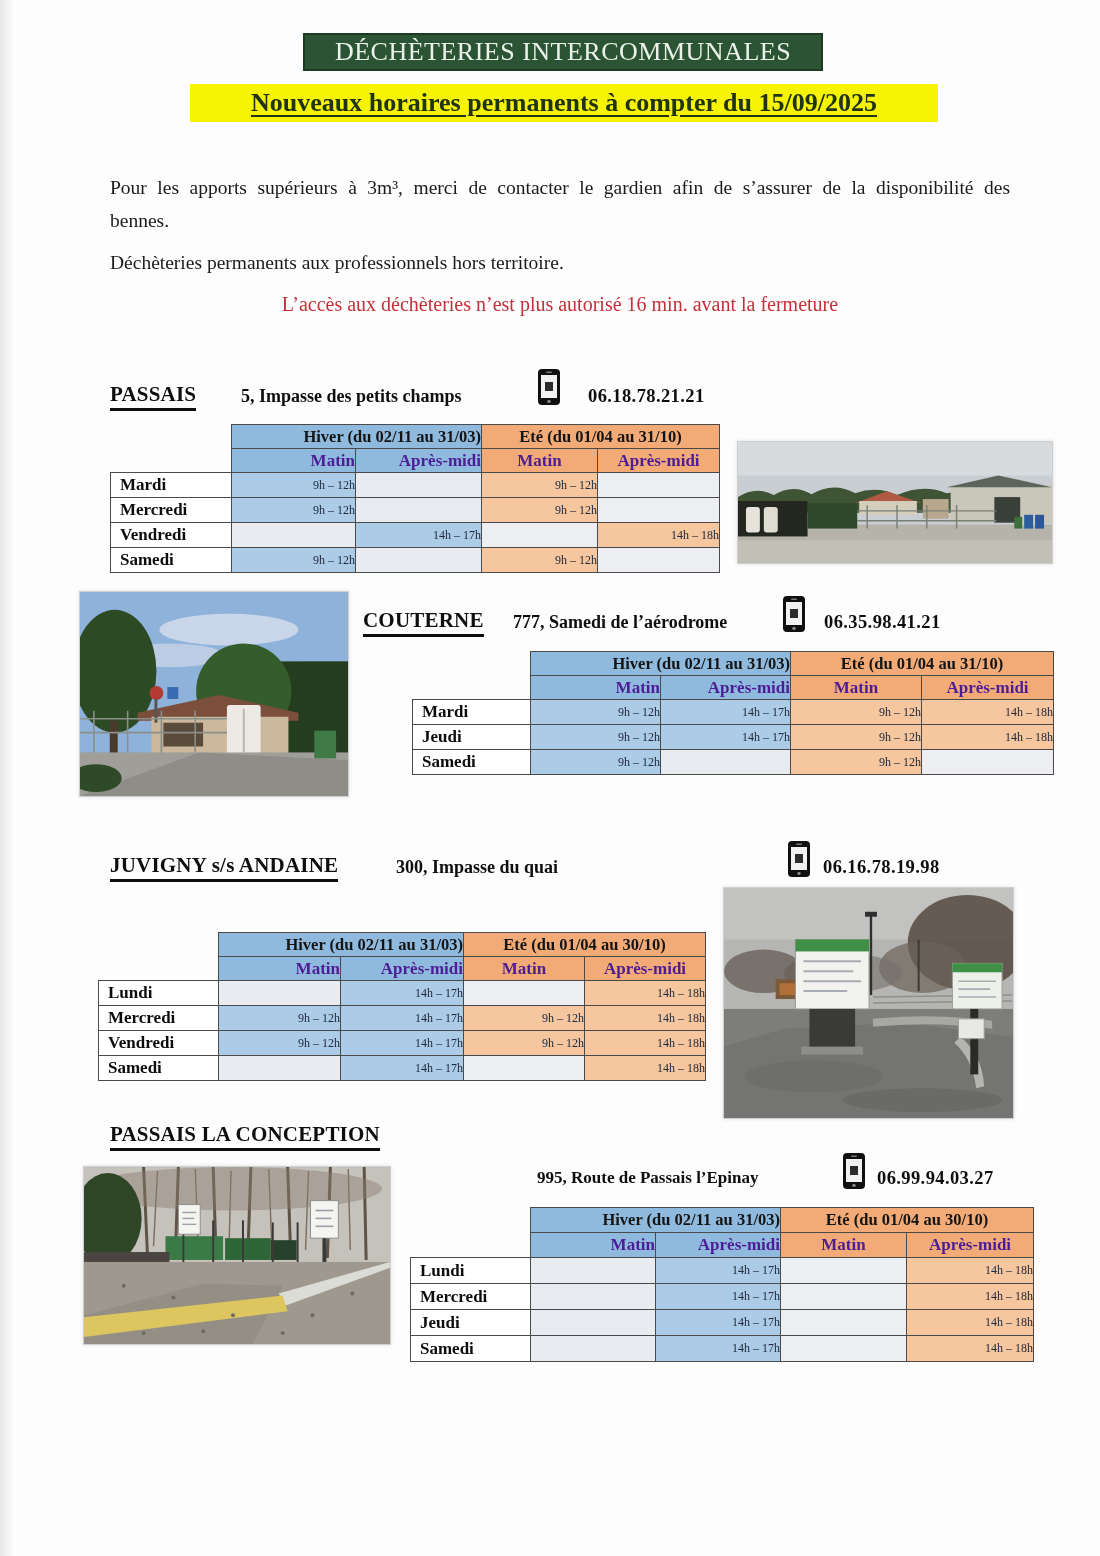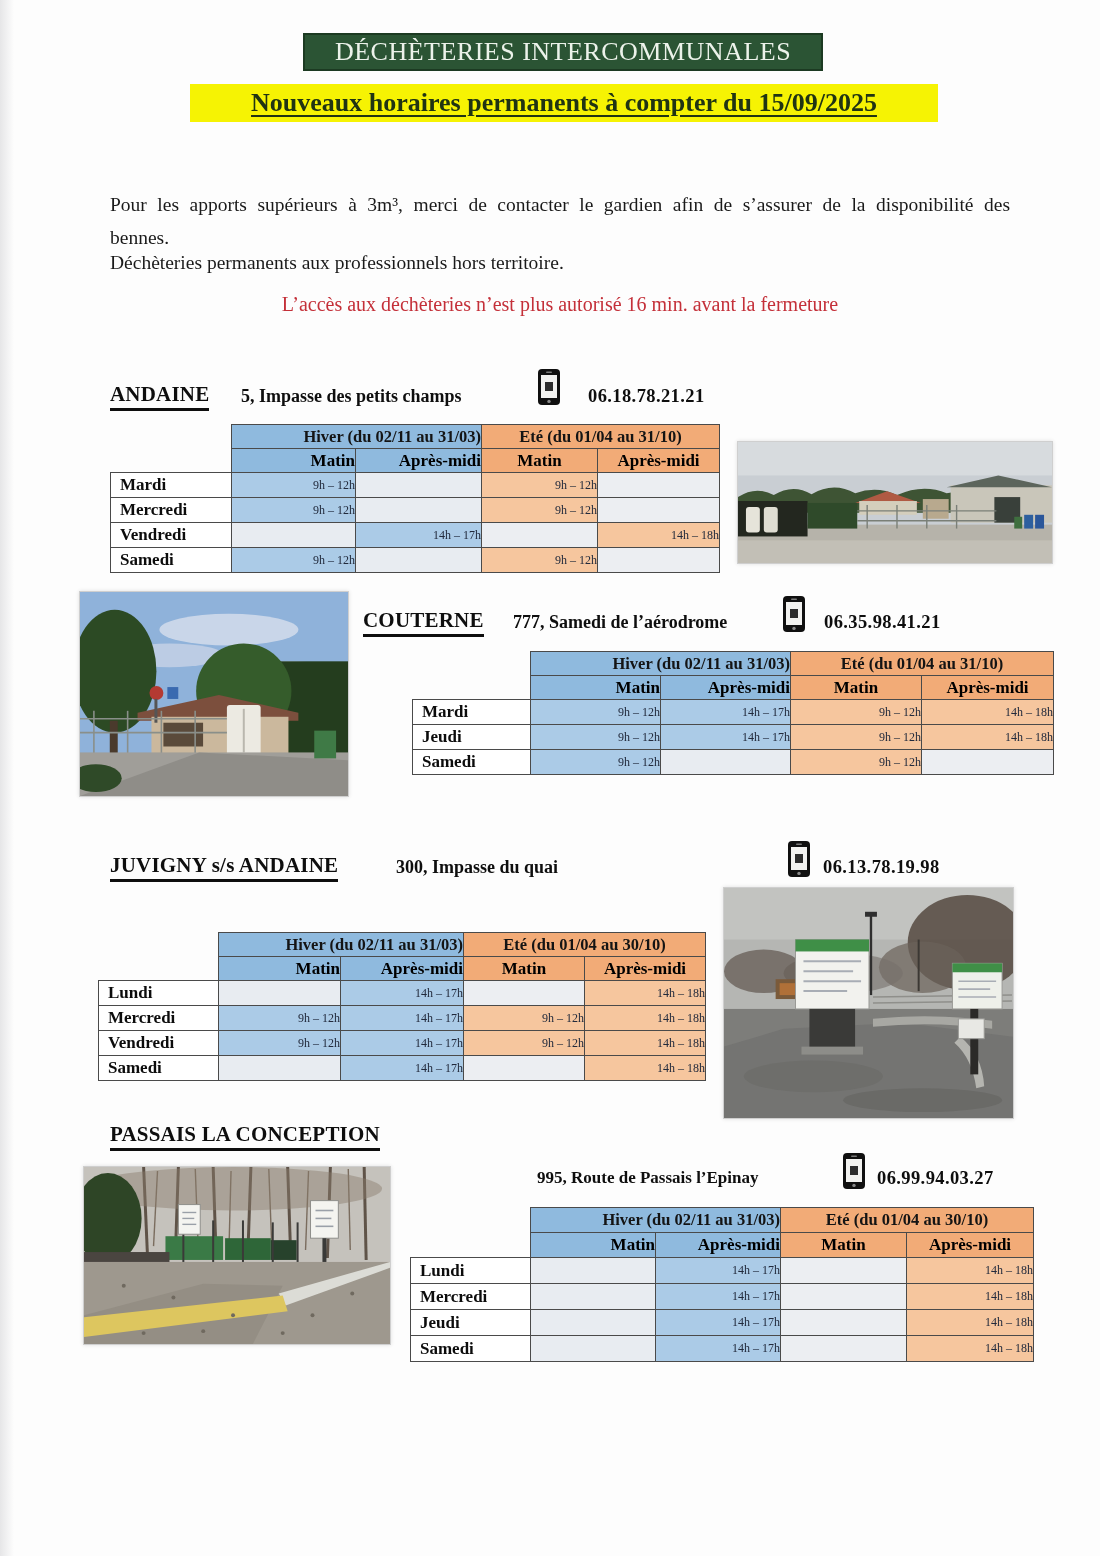--- a/index.html
+++ b/index.html
@@ -30,21 +30,21 @@
   .sec-addr.big{font-size:17px;margin-top:44px;}
   .sec-phone{position:absolute;font-weight:bold;font-size:18.5px;color:#0e0e0e;letter-spacing:.4px;}
   .phone-ico{position:absolute;width:24px;height:38px;}
 
   
   .tbl{position:absolute;}
   .sched{border-collapse:collapse;table-layout:fixed;}
   .sched th,.sched td{border:1px solid #4a4a4a;padding:0;overflow:hidden;white-space:nowrap;}
   .sched .corner{border:none;background:transparent;}
   .sched th.season{font-size:16.5px;font-weight:bold;color:#141414;text-align:center;}
-  .sched th.sub{font-size:17px;font-weight:bold;color:#000000;text-align:center;}
+  .sched th.sub{font-size:17px;font-weight:bold;color:#4c1d95;text-align:center;}
   .sched th.hiver{background:#8fbade;text-align:right;}
   .sched th.ete{background:#f2ab77;}
   .sched th.day{background:#ffffff;text-align:left;padding-left:9px;font-size:17px;
                 font-weight:bold;color:#0c0c0c;}
   .sched td.hc,.sched td.ec{font-size:12px;text-align:right;color:#222a3c;}
   .sched td.hc.filled{background:#abcbe7;}
   .sched td.ec.filled{background:#f6c69e;}
   .sched td.hc.empty{background:#e8ecf1;}
   .sched td.ec.empty{background:#eceef2;}
 
@@ -59,25 +59,25 @@
 <div class="page">
   <div class="edge"></div>
 
   <div class="title-box">
     <span>DÉCHÈTERIES INTERCOMMUNALES</span>
   </div>
   <div class="subtitle">
     <span>Nouveaux horaires permanents à compter du 15/09/2025</span>
   </div>
 
-  <p class="body-p just" style="top:188px">Pour les apports supérieurs à 3m³, merci de contacter le gardien afin de s’assurer de la disponibilité des bennes.</p>
+  <p class="body-p just" style="top:171px">Pour les apports supérieurs à 3m³, merci de contacter le gardien afin de s’assurer de la disponibilité des bennes.</p>
   <p class="body-p" style="top:252px">Déchèteries permanents aux professionnels hors territoire.</p>
   <p class="warning">L’accès aux déchèteries n’est plus autorisé 16 min. avant la fermeture</p>
 
-  <div class="sec-name" style="left:110px;top:382px">ANDAINE</div>
+  <div class="sec-name" style="left:110px;top:382px">PASSAIS</div>
   <div class="sec-addr" style="left:241px;top:386px">5, Impasse des petits champs</div>
   <svg class="phone-ico" style="left:537px;top:368px" viewBox="0 0 24 38">
     <rect x="1" y="1" width="22" height="36" rx="4" fill="#101010"></rect>
     <rect x="4" y="7" width="16" height="23" fill="#f2f2f0"></rect>
     <rect x="8" y="14" width="8" height="9" fill="#2c2c2c"></rect>
     <rect x="9" y="3.4" width="6" height="1.6" rx=".8" fill="#7a7a7a"></rect>
     <circle cx="12" cy="33.4" r="1.7" fill="#8a8a8a"></circle>
   </svg>
   <div class="sec-phone" style="left:588px;top:386px">06.18.78.21.21</div>
   <div class="tbl" style="left: 110px; top: 424px;">
@@ -255,21 +255,21 @@
 
   <div class="sec-name" style="left:110px;top:853px">JUVIGNY s/s ANDAINE</div>
   <div class="sec-addr" style="left:396px;top:857px">300, Impasse du quai</div>
   <svg class="phone-ico" style="left:787px;top:840px" viewBox="0 0 24 38">
     <rect x="1" y="1" width="22" height="36" rx="4" fill="#101010"></rect>
     <rect x="4" y="7" width="16" height="23" fill="#f2f2f0"></rect>
     <rect x="8" y="14" width="8" height="9" fill="#2c2c2c"></rect>
     <rect x="9" y="3.4" width="6" height="1.6" rx=".8" fill="#7a7a7a"></rect>
     <circle cx="12" cy="33.4" r="1.7" fill="#8a8a8a"></circle>
   </svg>
-  <div class="sec-phone" style="left:823px;top:857px">06.13.78.19.98</div>
+  <div class="sec-phone" style="left:823px;top:857px">06.16.78.19.98</div>
   <div class="tbl" style="left: 98px; top: 932px;">
       <table class="sched">
         <colgroup>
           <col style="width: 120px;">
           <col style="width: 122px;">
           <col style="width: 123px;">
           <col style="width: 121px;">
           <col style="width: 121px;">
         </colgroup>
         <tbody>

